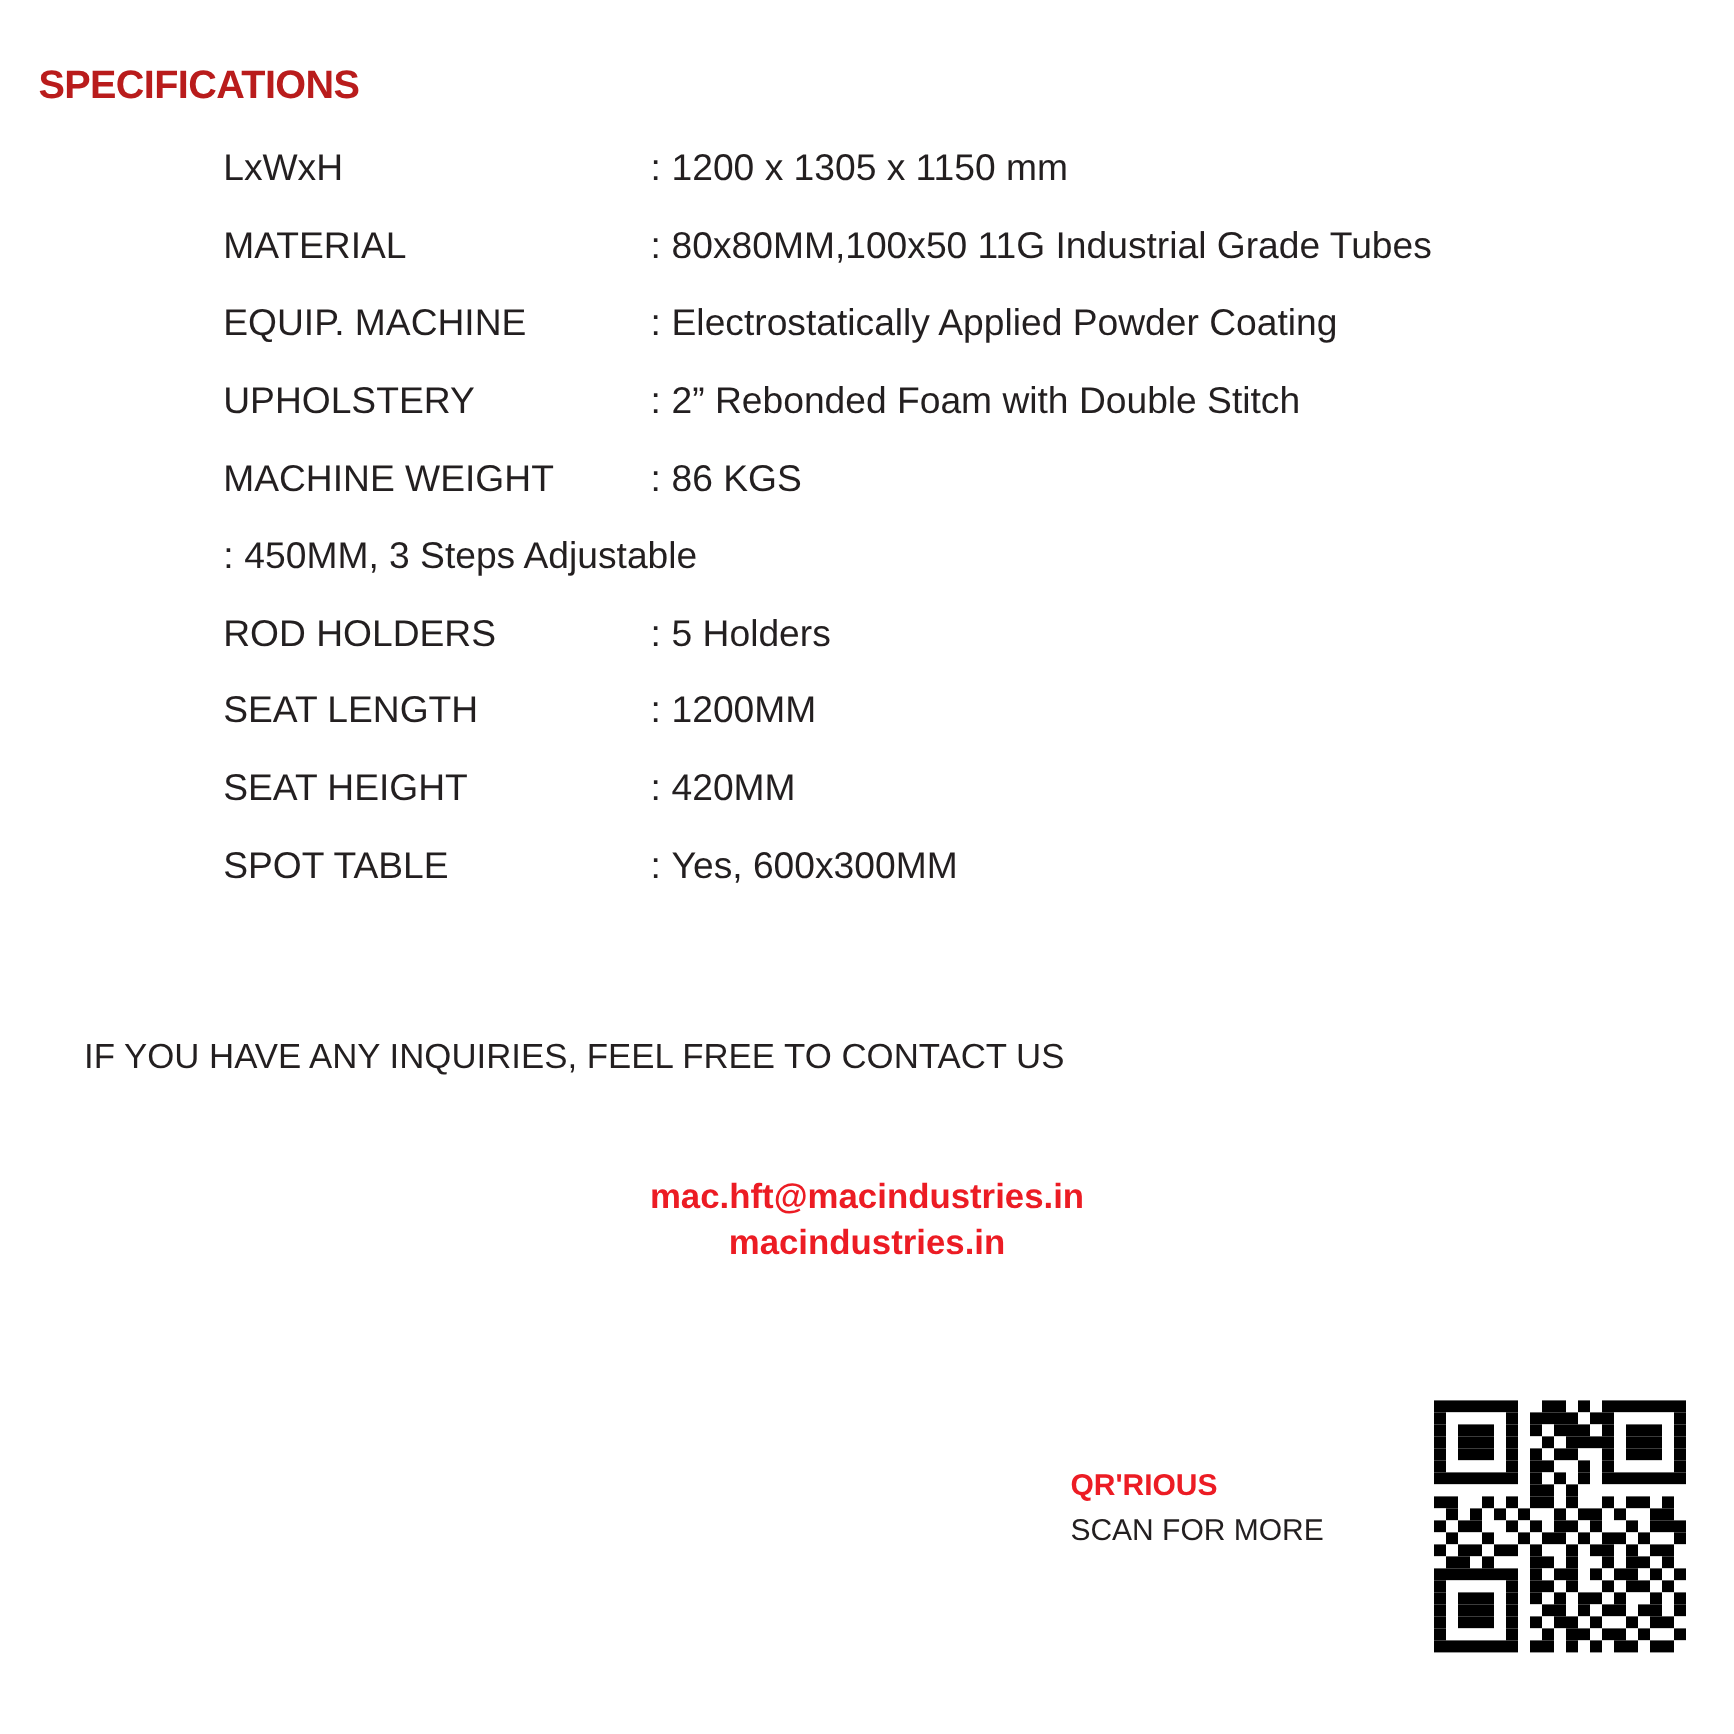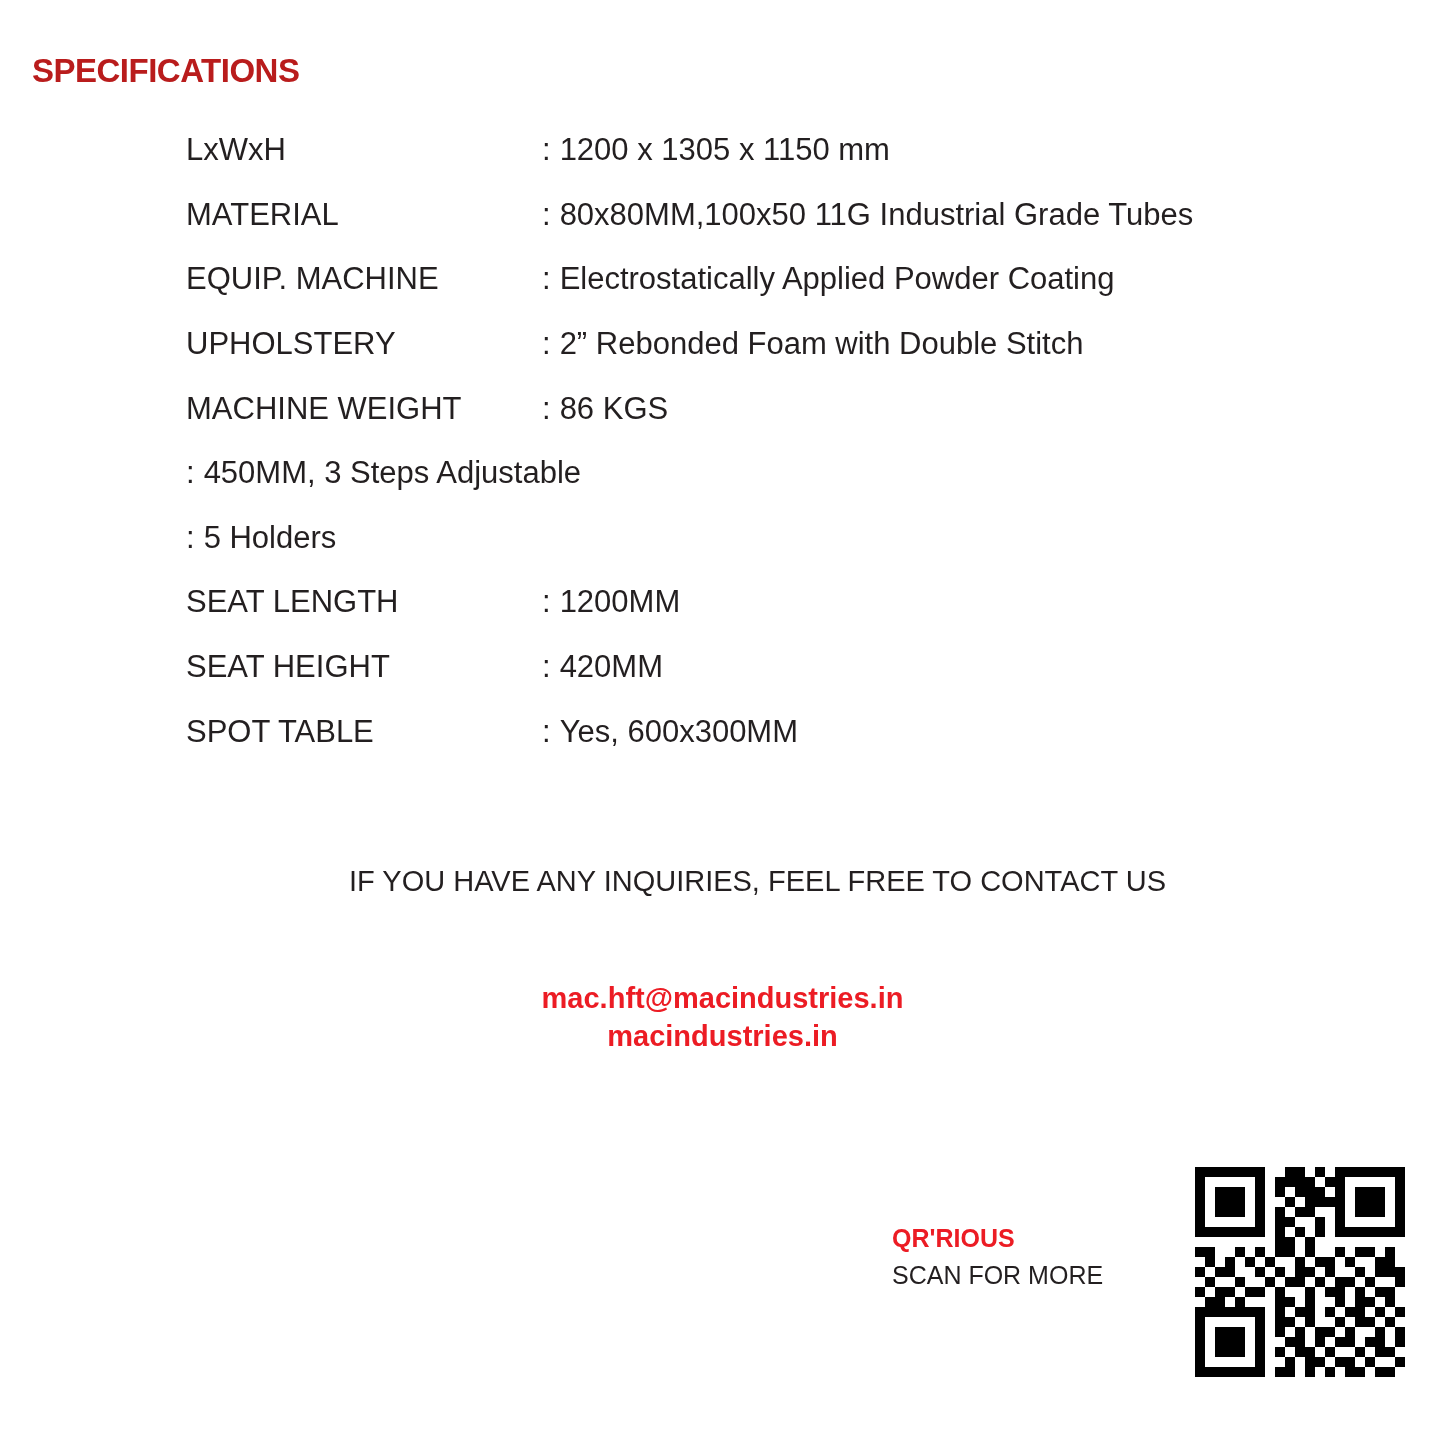--- a/index.html
+++ b/index.html
@@ -22,21 +22,21 @@
     top: 52px;
     font-size: 33px;
     font-weight: bold;
     letter-spacing: -0.5px;
     color: #b91c1c;
   }
 
   .spec-table {
     position: absolute;
     left: 186px;
-    top: 118px;
+    top: 108px;
     width: 1200px;
   }
   .spec-row {
     display: flex;
     align-items: center;
     height: 64.6px;
     font-size: 31px;
     white-space: nowrap;
   }
   .spec-label {
@@ -47,21 +47,20 @@
     margin-right: 9px;
   }
 
   .contact-line {
     position: absolute;
     left: 0;
     top: 867px;
     width: 100%;
     box-sizing: border-box;
     padding-left: 70px;
-    text-align: center;
     font-size: 29px;
     line-height: 29px;
     color: #231f20;
   }
 
   .contact-links {
     position: absolute;
     left: 0;
     top: 979px;
     width: 100%;
@@ -133,20 +132,21 @@
     <div class="spec-row">
       <span class="spec-label">MACHINE WEIGHT</span>
       <span class="spec-colon">:</span>
       <span class="spec-value">86 KGS</span>
     </div>
     <div class="spec-row">
       <span class="spec-colon">:</span>
       <span class="spec-value">450MM, 3 Steps Adjustable</span>
     </div>
     <div class="spec-row">
+      <span class="spec-label">ROD HOLDERS</span>
       <span class="spec-colon">:</span>
       <span class="spec-value">5 Holders</span>
     </div>
     <div class="spec-row">
       <span class="spec-label">SEAT LENGTH</span>
       <span class="spec-colon">:</span>
       <span class="spec-value">1200MM</span>
     </div>
     <div class="spec-row">
       <span class="spec-label">SEAT HEIGHT</span>

